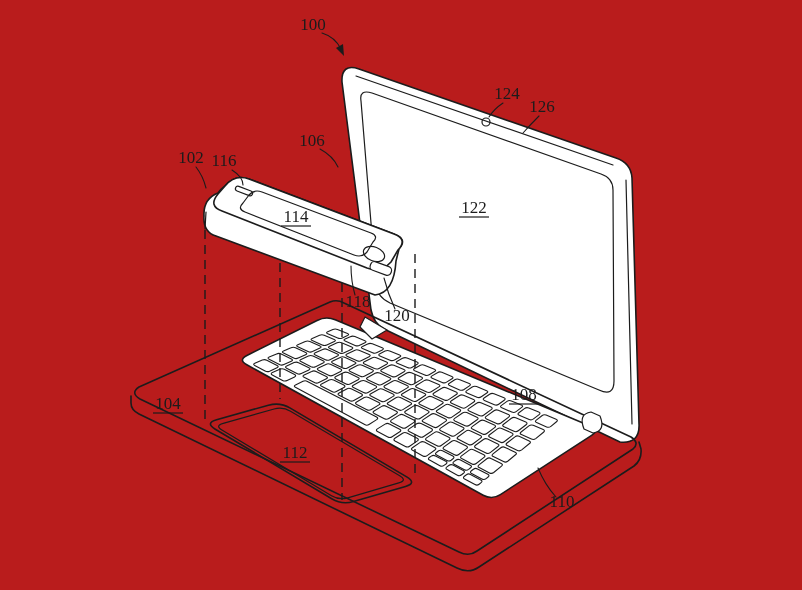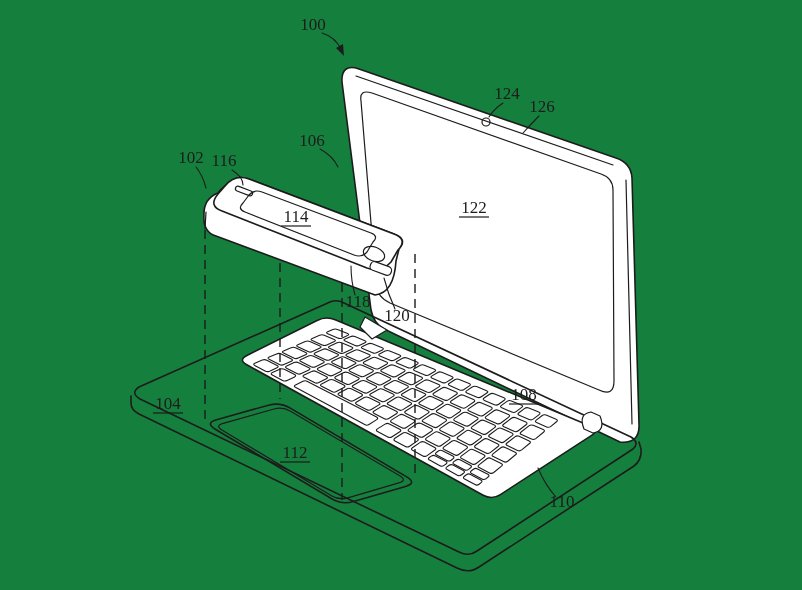--- a/index.html
+++ b/index.html
@@ -1,16 +1,16 @@
 <!DOCTYPE html>
 <html><head>
 <meta charset="utf-8">
 <style>
   html,body{margin:0;padding:0;background:#ffffff;}
-  .stage{width:802px;height:590px;position:relative;background:#15803d;overflow:hidden;
+  .stage{width:802px;height:590px;position:relative;background:#b91c1c;overflow:hidden;
          font-family:"Liberation Serif", serif;}
   svg text{font-family:"Liberation Serif", serif;font-size:17px;fill:#1c1c1c;}
   .ln{fill:none;stroke:#1c1c1c;stroke-width:1.6;stroke-linejoin:round;stroke-linecap:round;}
   .ln2{fill:none;stroke:#1c1c1c;stroke-width:1.2;stroke-linejoin:round;stroke-linecap:round;}
   .fillw{fill:#ffffff;stroke:#1c1c1c;stroke-width:1.6;stroke-linejoin:round;}
   .fillw2{fill:#ffffff;stroke:#1c1c1c;stroke-width:1.2;stroke-linejoin:round;}
   .dash{fill:none;stroke:#1c1c1c;stroke-width:1.4;stroke-dasharray:9 6;}
   .leader{fill:none;stroke:#1c1c1c;stroke-width:1.1;stroke-linecap:round;}
   .under{stroke:#1c1c1c;stroke-width:1.2;}
 </style>

